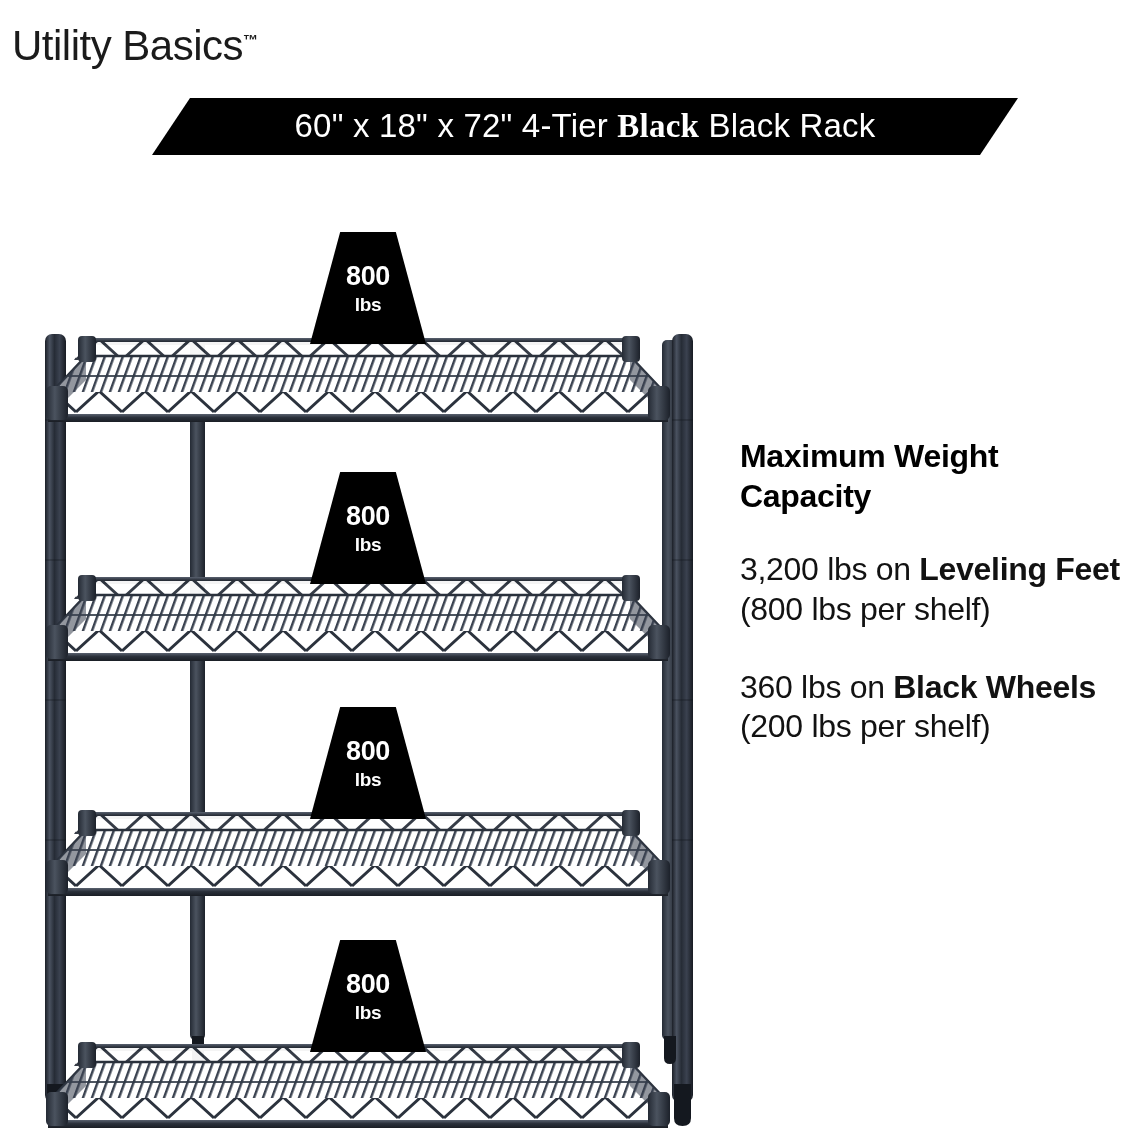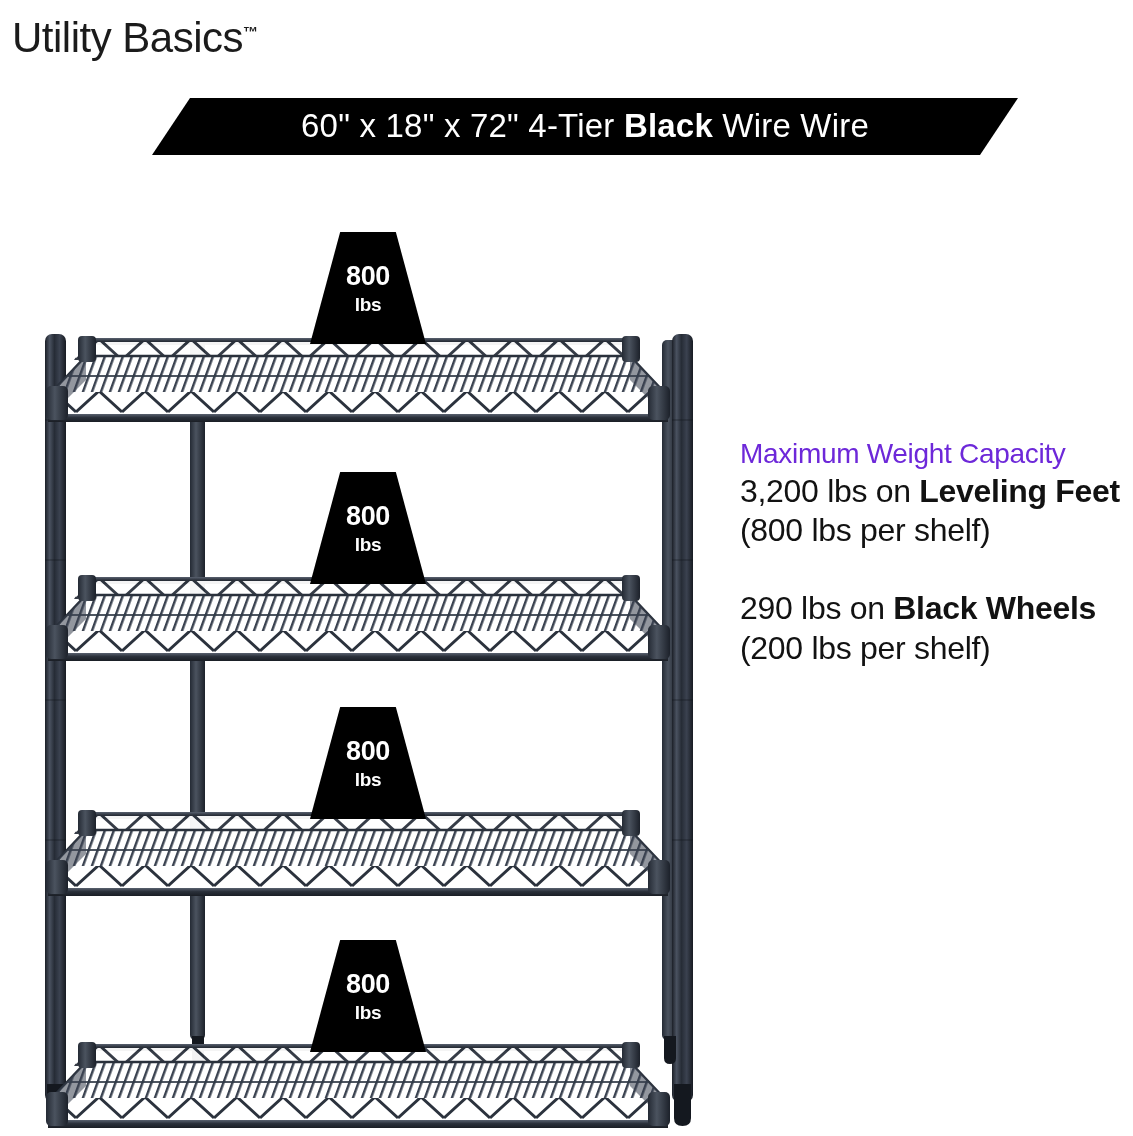--- a/index.html
+++ b/index.html
@@ -7,21 +7,21 @@
   body {
     width:1133px; height:1136px;
     position:relative;
     font-family:"Liberation Sans", sans-serif;
     color:#1a1a1a;
     overflow:hidden;
   }
 
   
   #brand-title {
-    position:absolute; left:12px; top:14px;
+    position:absolute; left:12px; top:22px;
     font-size:42px; font-weight:400; letter-spacing:-0.5px;
     color:#1b1b1b; white-space:nowrap;
   }
   #brand-tm {
     font-size:15px; vertical-align:super; letter-spacing:0;
     font-weight:600;
   }
 
   
   #banner {
@@ -29,21 +29,21 @@
     width:866px; height:57px;
     background:#000000;
     clip-path:polygon(38px 0, 100% 0, calc(100% - 38px) 100%, 0 100%);
     display:flex; align-items:center; justify-content:center;
   }
   #banner-text {
     color:#ffffff; font-size:33px; font-weight:400;
     letter-spacing:0.2px; white-space:nowrap;
     margin-top:-1px;
   }
-  #banner-text b { font-weight:700; }
+  #banner-text b { font-weight:700;font-family:Liberation Serif, serif; }
 
   
   #rack {
     position:absolute; left:0; top:0;
     width:740px; height:1136px;
   }
   #rack svg { display:block; }
 
   
   .badge {
@@ -69,41 +69,41 @@
   #badge-2 { left:310px; top:472px; }
   #badge-3 { left:310px; top:707px; }
   #badge-4 { left:310px; top:940px; }
 
   
   #info {
     position:absolute; left:740px; top:437px;
     width:393px;
   }
   #info h2 {
-    font-size:28px; font-weight:400; line-height:1.24;
-    letter-spacing:-0.3px; color:#6d28d9;
+    font-size:32px; font-weight:700; line-height:1.24;
+    letter-spacing:-0.3px; color:#000000;
   }
   #info p {
     font-size:32px; font-weight:400; line-height:1.24;
     letter-spacing:-0.3px; color:#121212;
   }
   #info p b { font-weight:700; }
-  #cap-leveling { }
+  #cap-leveling { margin-top:34px; }
   #cap-caster   { margin-top:38px; }
 </style>
 </head>
 <body>
 
 <div id="brand-title">
   <span>Utility Basics</span><span id="brand-tm">™</span>
 </div>
 
 <div id="banner">
   <div id="banner-text">
-    <span>60" x 18" x 72" 4-Tier </span><b>Black</b><span> Wire Wire</span>
+    <span>60" x 18" x 72" 4-Tier </span><b>Black</b><span> Black Rack</span>
   </div>
 </div>
 
 <div id="rack">
 <svg width="740" height="1136" viewBox="0 0 740 1136" xmlns="http://www.w3.org/2000/svg">
   <defs>
 
     <linearGradient id="postG" x1="0" y1="0" x2="1" y2="0">
       <stop offset="0%" stop-color="#1b1f27"></stop>
       <stop offset="22%" stop-color="#4a5260"></stop>
@@ -230,15 +230,15 @@
 </div>
 
 <div id="info">
   <h2>Maximum Weight Capacity</h2>
 
   <p id="cap-leveling">
     <span>3,200 lbs on </span><b>Leveling Feet</b><span> (800 lbs per shelf)</span>
   </p>
 
   <p id="cap-caster">
-    <span>290 lbs on </span><b>Black Wheels</b><span> (200 lbs per shelf)</span>
+    <span>360 lbs on </span><b>Black Wheels</b><span> (200 lbs per shelf)</span>
   </p>
 </div>
 
 </body></html>

